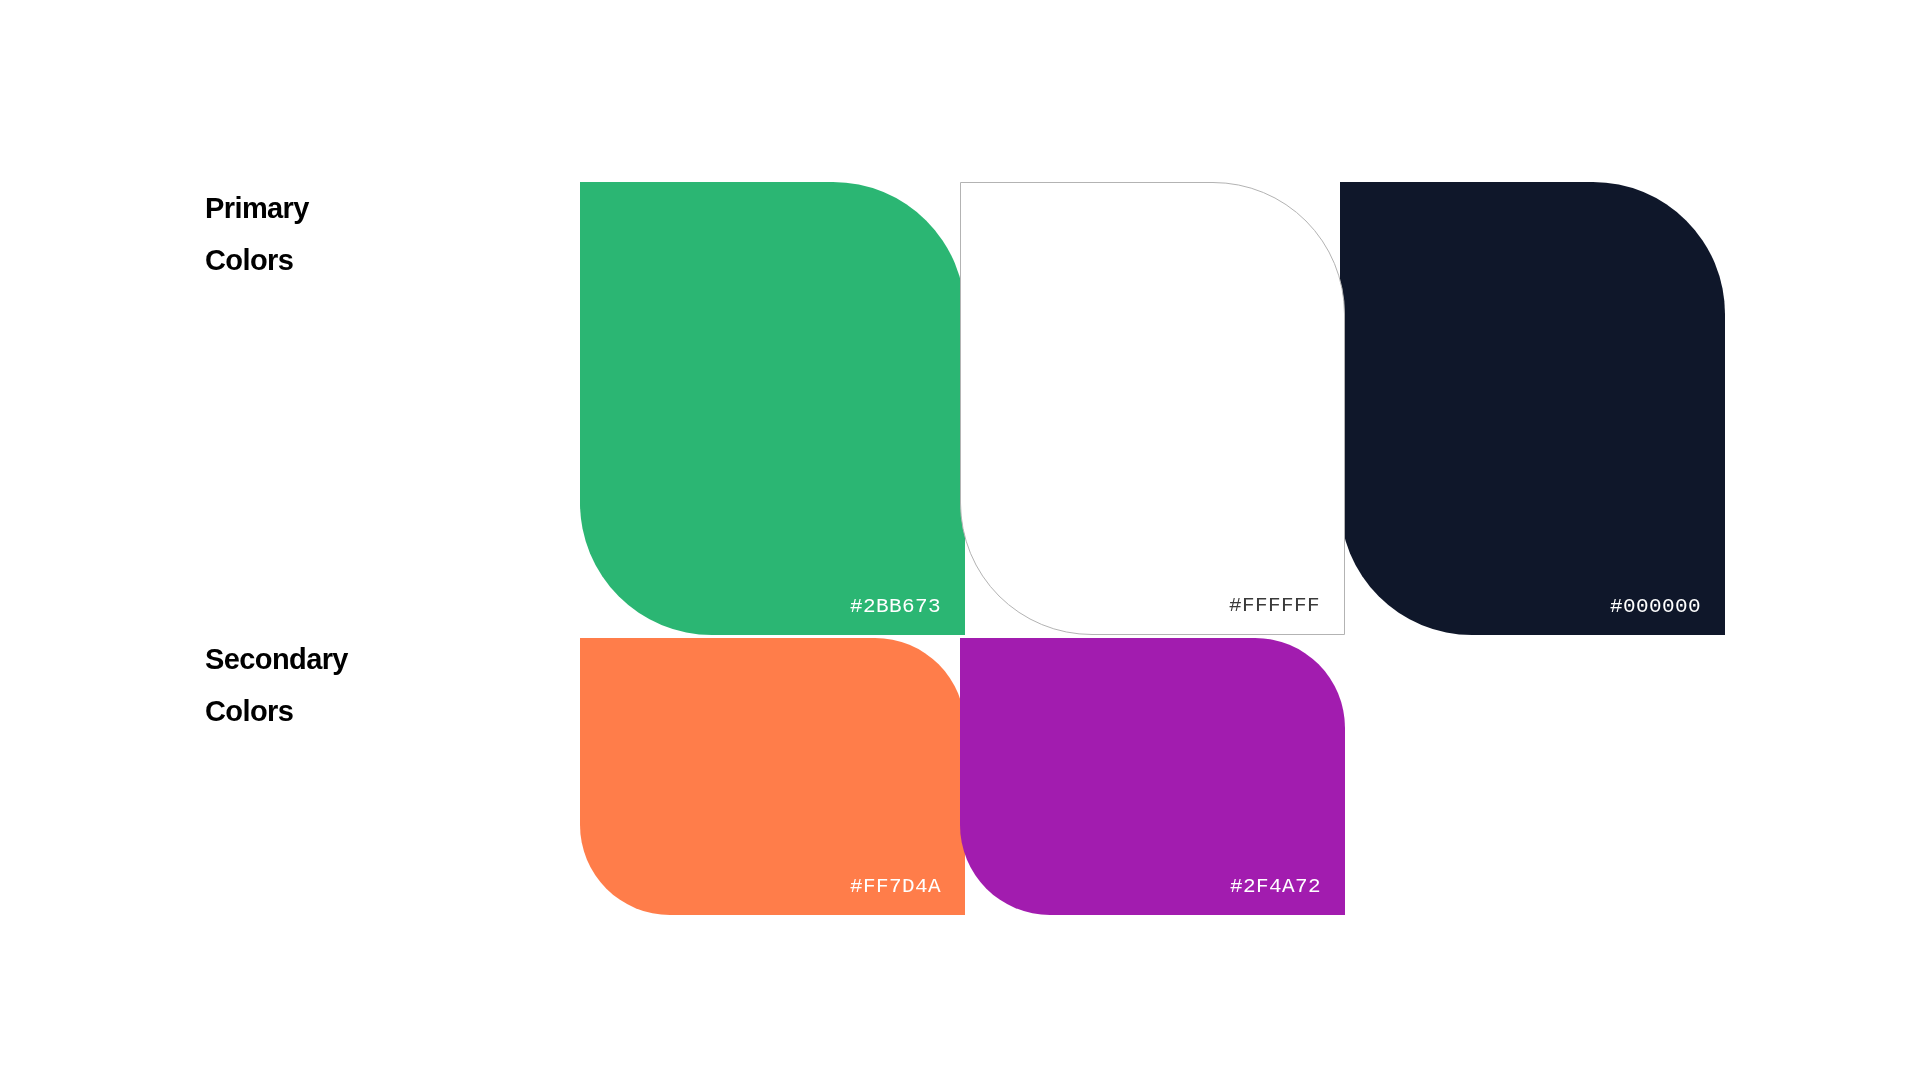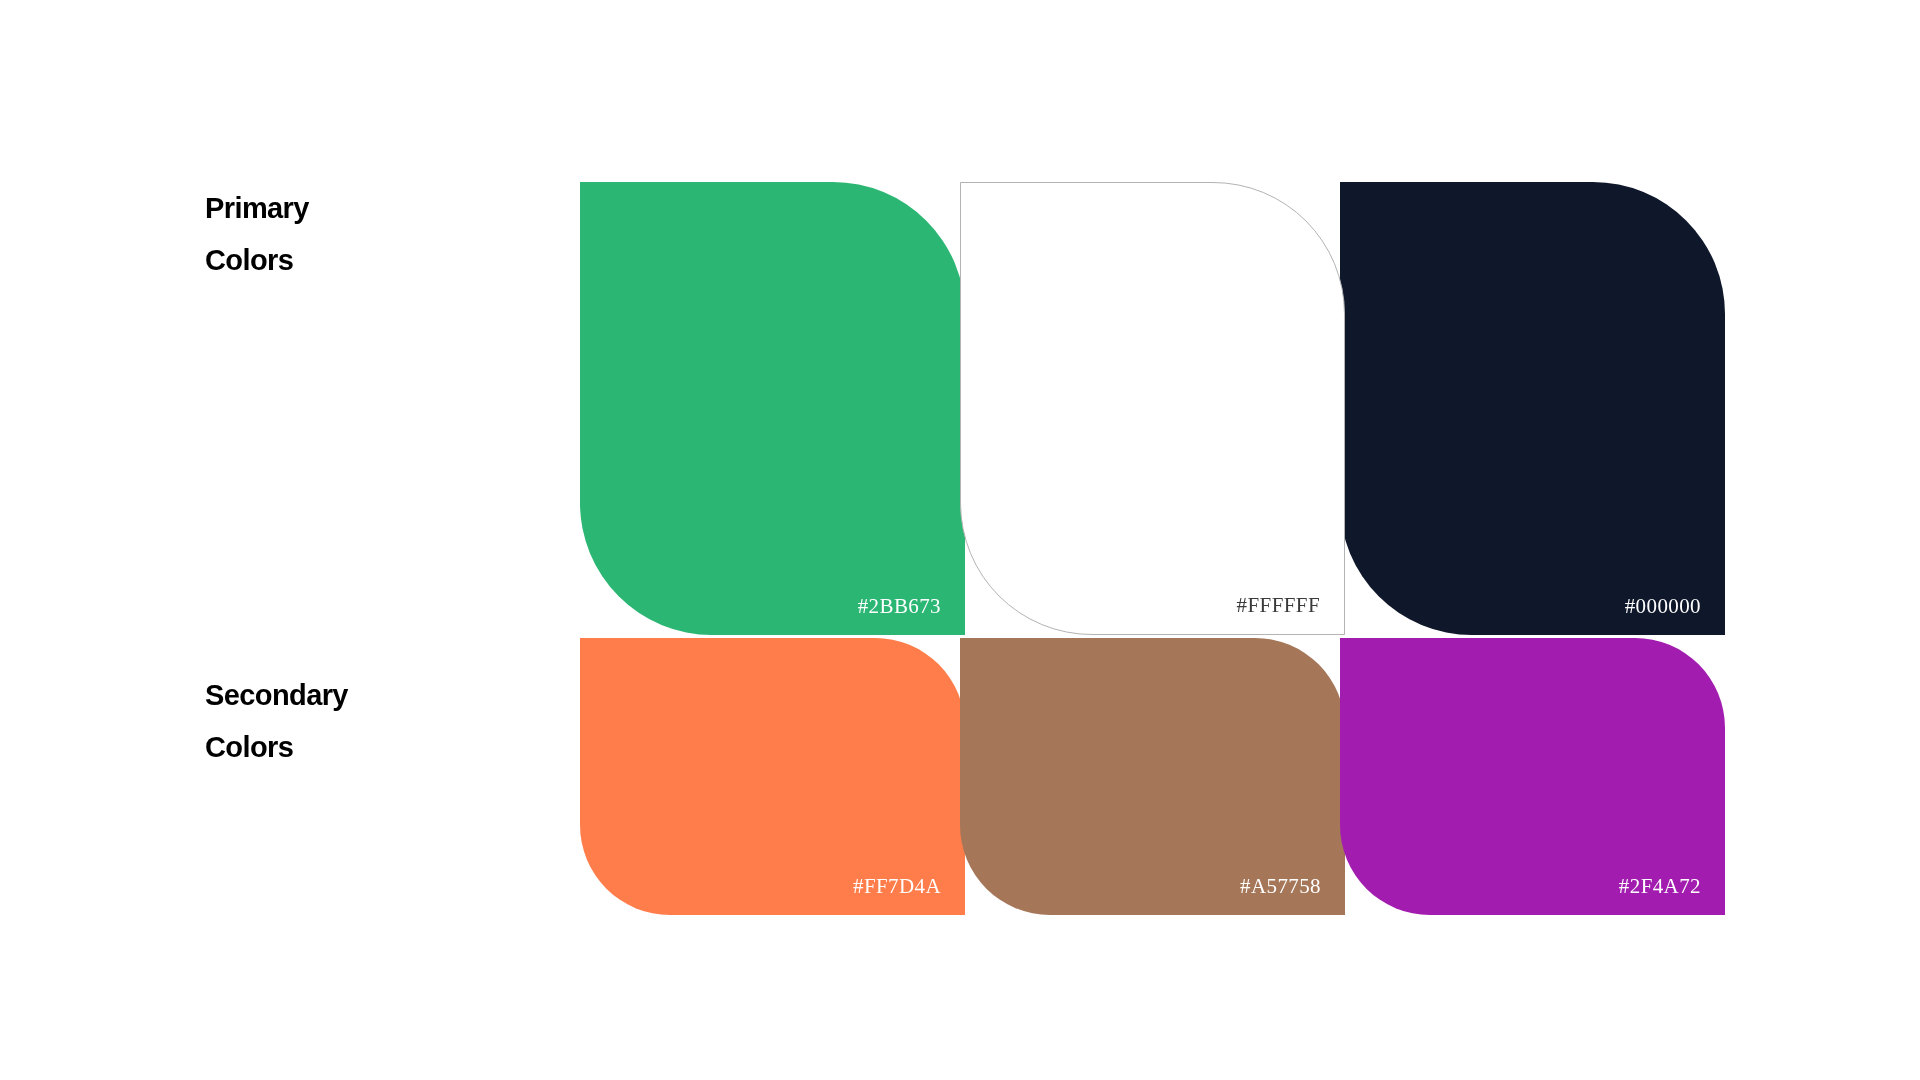--- a/index.html
+++ b/index.html
@@ -73,42 +73,42 @@
   .swatch.swatch-outlined {
     border: 1px solid #b3b3b3;
     border-radius: 0 132px 0 132px;
   }
 
   
   .hex-label {
     position: absolute;
     right: 24px;
     bottom: 18px;
-    font-family: Liberation Serif, serif;
+    font-family: Liberation Mono, monospace;
     font-size: 21px;
     letter-spacing: 0.4px;
     line-height: 1;
     white-space: nowrap;
   }
   .hex-label.on-dark  { color: #ffffff; }
   .hex-label.on-light { color: #3a3a3a; }
 
   
   .z-raise { z-index: 3; padding-left: 20px; }
   .z-base  { z-index: 1; }
 </style>
 </head>
 <body style="background: rgb(255, 255, 255);">
 
 <div class="palette-board">
 
   <h2 class="section-heading primary-heading" style="color: rgb(0, 0, 0);">Primary
 Colors</h2>
 
-  <h2 class="section-heading secondary-heading" style="color: rgb(0, 0, 0); margin-top: 36px;">Secondary
+  <h2 class="section-heading secondary-heading" style="color: rgb(0, 0, 0);">Secondary
 Colors</h2>
 
   <div class="swatch-grid">
 
     <div class="swatch-row row-primary">
 
       <div class="swatch swatch-first z-base" style="background-color: rgb(43, 182, 115);">
         <span class="hex-label on-dark" style="color: rgb(255, 255, 255);">#2BB673</span>
       </div>
 
@@ -121,23 +121,20 @@
       </div>
 
     </div>
 
     <div class="swatch-row row-secondary">
 
       <div class="swatch swatch-first z-base" style="background-color: rgb(255, 125, 74);">
         <span class="hex-label on-dark" style="color: rgb(255, 255, 255);">#FF7D4A</span>
       </div>
 
-      <div class="swatch swatch-mid z-base" style="background-color: rgb(165, 119, 88);">
-        <span class="hex-label on-dark" style="color: rgb(255, 255, 255);">#A57758</span>
-      </div>
 
       <div class="swatch swatch-last z-base" style="background-color: #a21caf;">
         <span class="hex-label on-dark" style="color: rgb(255, 255, 255);">#2F4A72</span>
       </div>
 
     </div>
 
   </div>
 
 </div>

